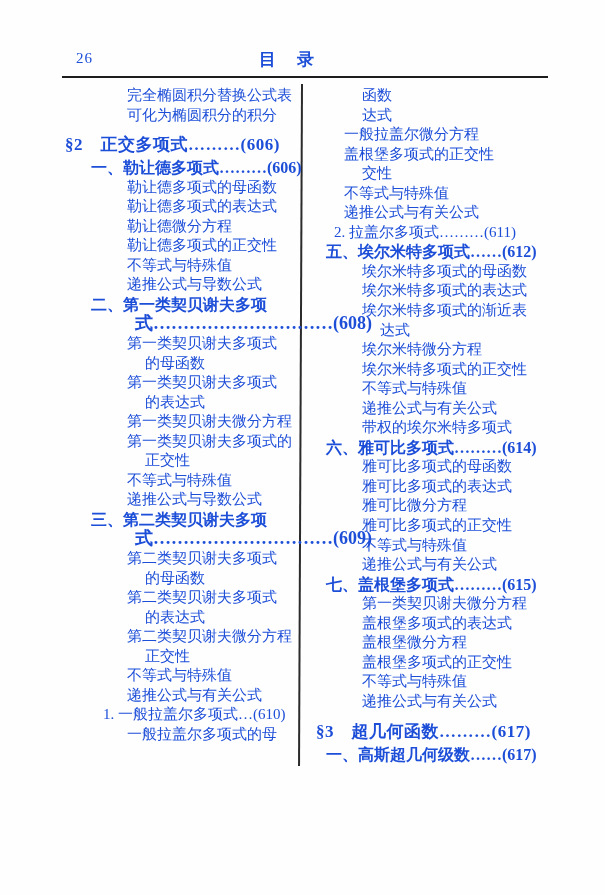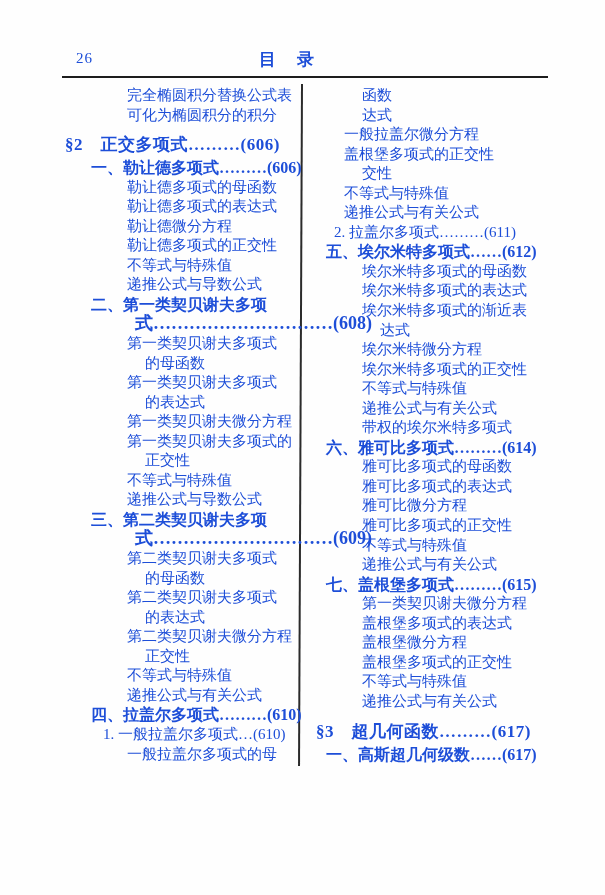--- a/index.html
+++ b/index.html
@@ -120,21 +120,20 @@
       <div class="line sub">三、第二类契贝谢夫多项</div>
       <div class="line subcont">式…………………………(609)</div>
       <div class="line item">第二类契贝谢夫多项式</div>
       <div class="line cont">的母函数</div>
       <div class="line item">第二类契贝谢夫多项式</div>
       <div class="line cont">的表达式</div>
       <div class="line item">第二类契贝谢夫微分方程</div>
       <div class="line cont">正交性</div>
       <div class="line item">不等式与特殊值</div>
       <div class="line item">递推公式与有关公式</div>
-      <div class="line sub">四、拉盖尔多项式………(610)</div>
       <div class="line num">1. 一般拉盖尔多项式…(610)</div>
       <div class="line item">一般拉盖尔多项式的母</div>
     </div>
   <div class="col col-right">
       <div class="line cont2">函数</div>
       <div class="line cont2">达式</div>
       <div class="line item2">一般拉盖尔微分方程</div>
       <div class="line item2">盖根堡多项式的正交性</div>
       <div class="line cont2">交性</div>
       <div class="line item2">不等式与特殊值</div>

